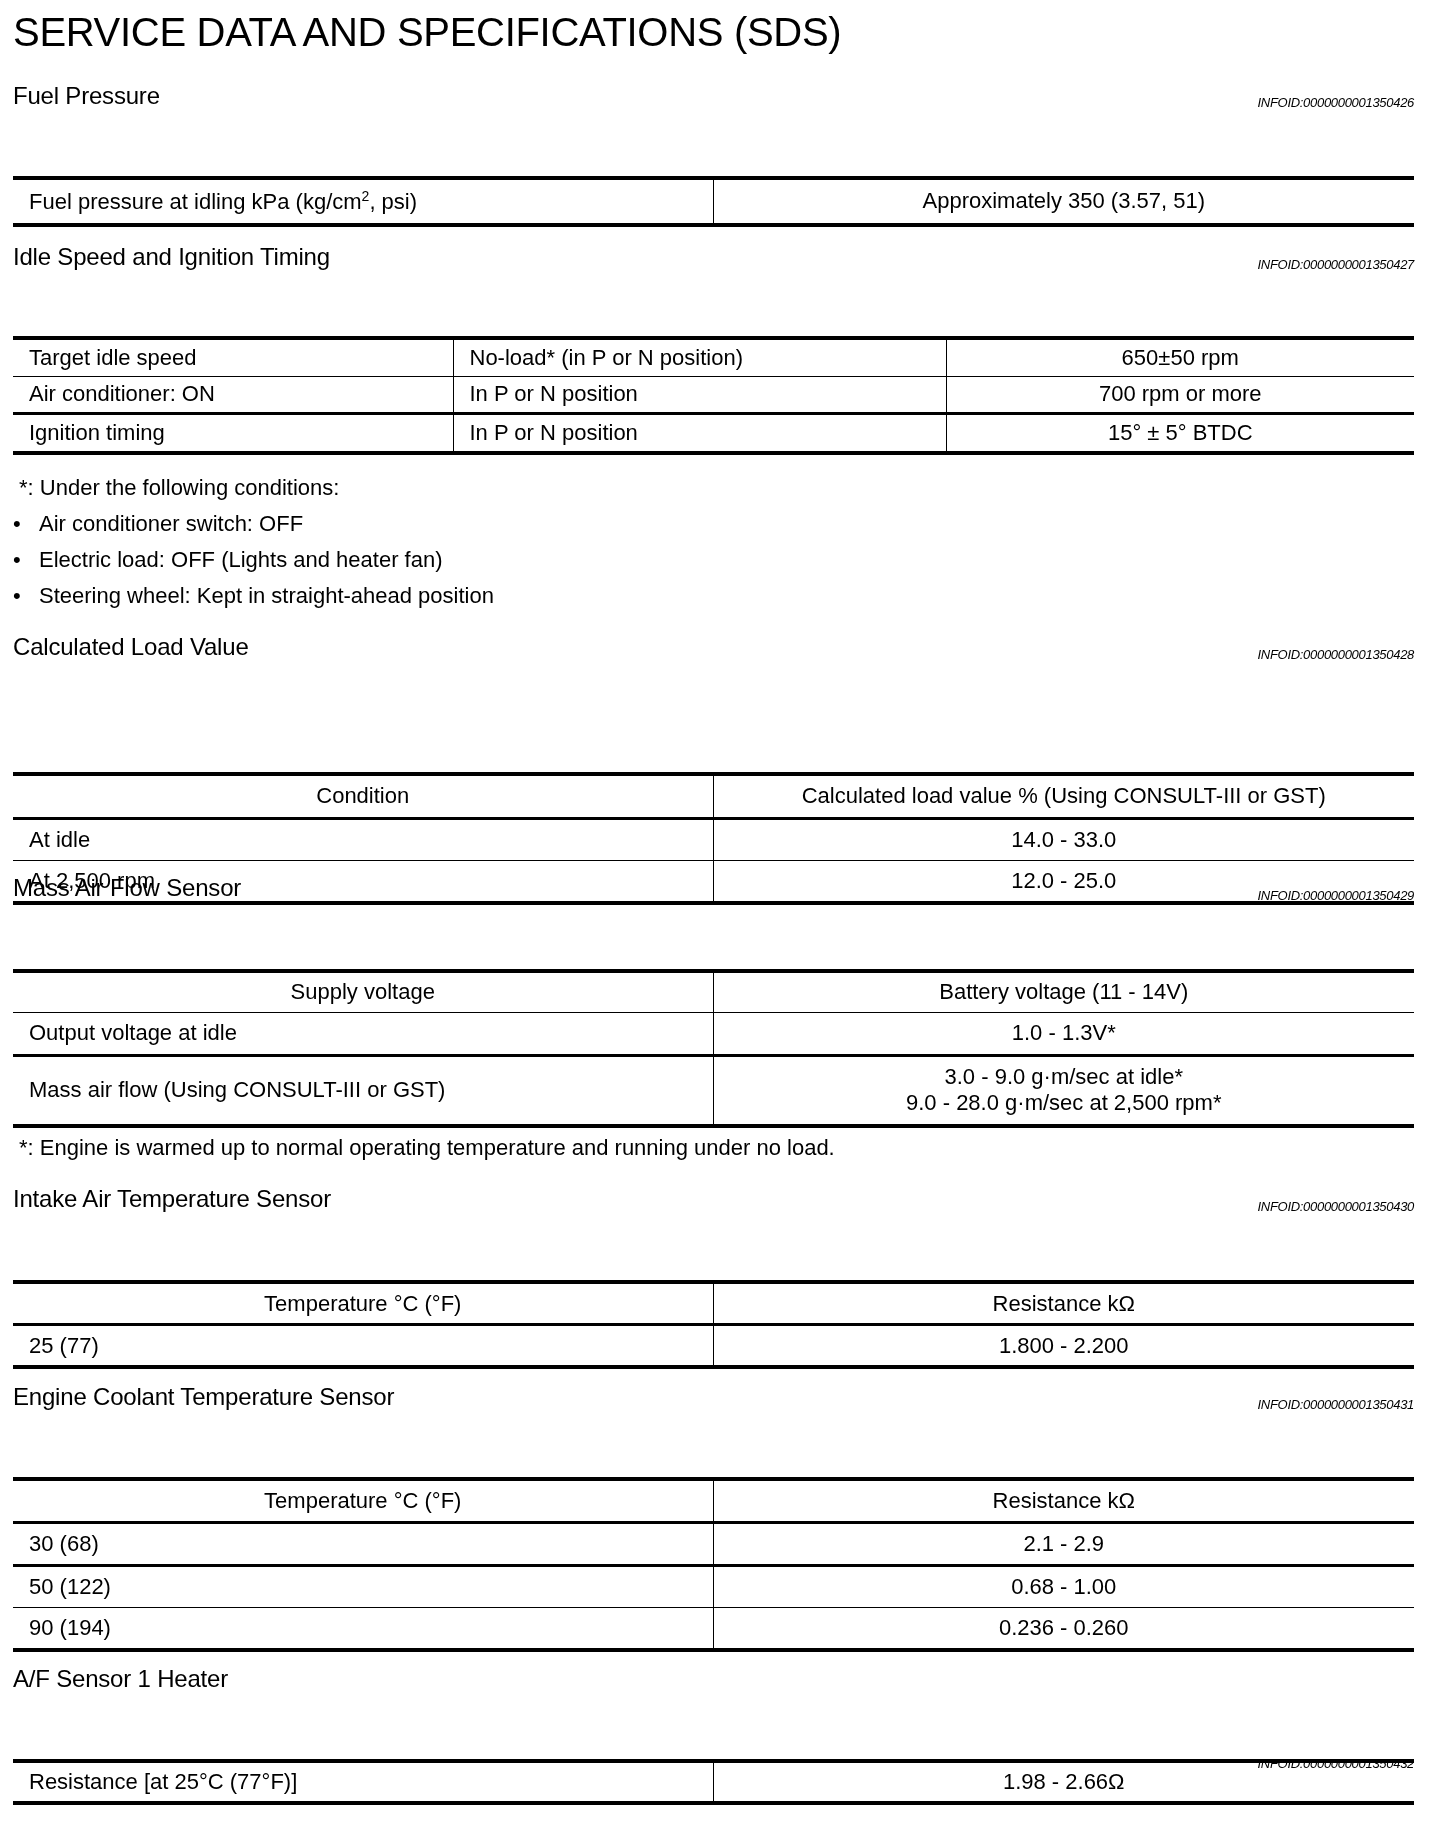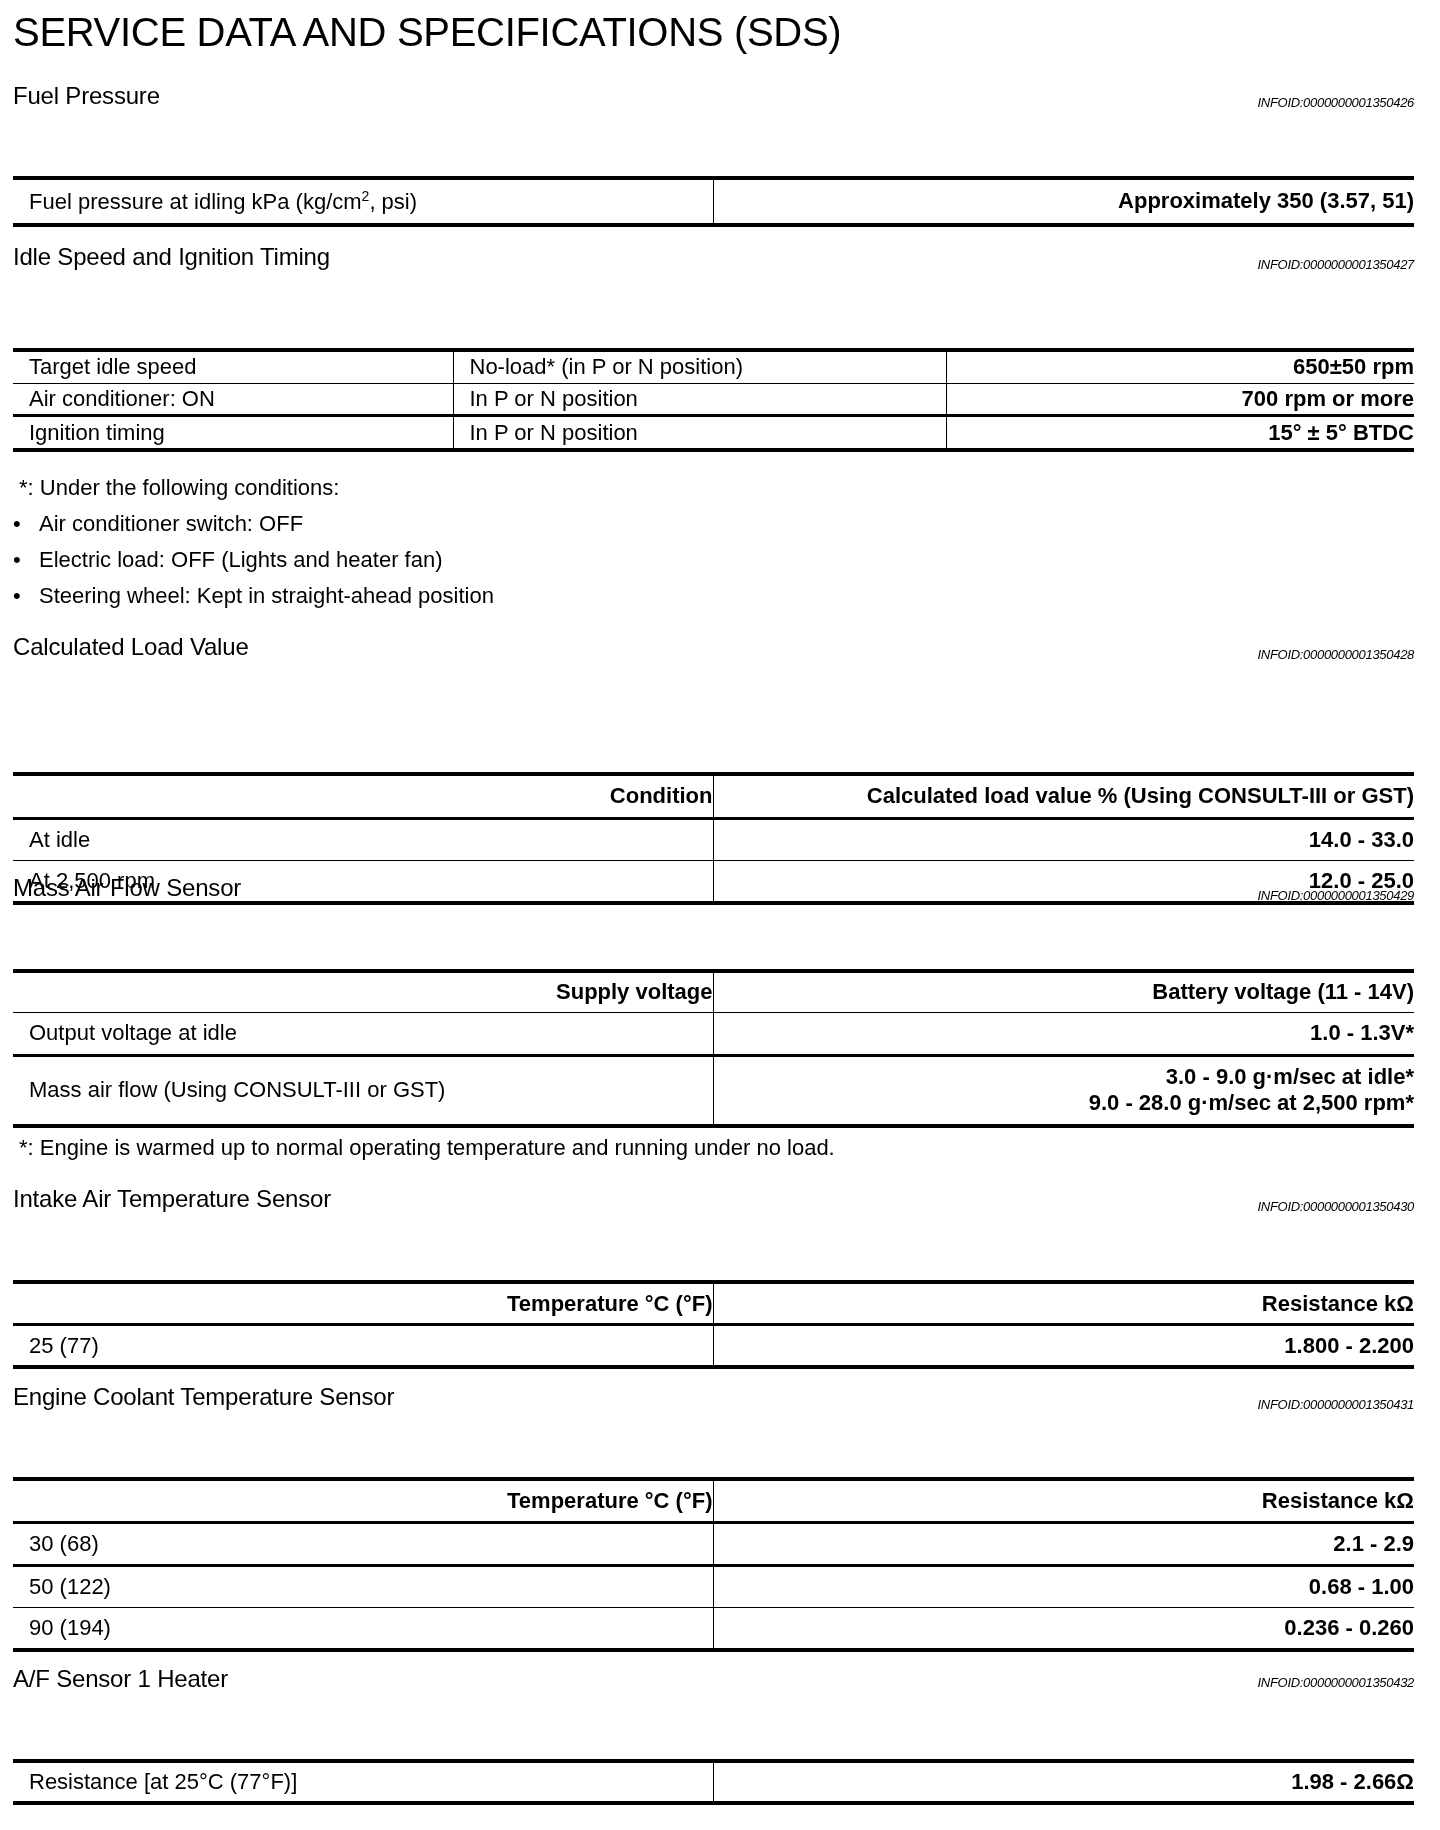--- a/index.html
+++ b/index.html
@@ -8,21 +8,21 @@
   .abs { position:absolute; }
   .h1 { left:13px; top:8px; font-size:40px; line-height:48px; white-space:nowrap; letter-spacing:-0.3px; }
   .h2 { left:13px; font-size:24px; line-height:40px; white-space:nowrap; letter-spacing:-0.2px; }
   .infoid { right:26px; font-size:13px; font-style:italic; line-height:14px; white-space:nowrap; letter-spacing:-0.3px; }
   table.spec { position:absolute; left:13px; width:1401px; border-collapse:collapse;
                border-top:4px solid #000; border-bottom:4px solid #000; table-layout:fixed; }
   table.spec td { font-size:22px; line-height:26px; padding:0 0 0 16px; border-bottom:1.5px solid #000;
                   vertical-align:middle; white-space:nowrap; }
   table.spec tr:last-child td { border-bottom:none; }
   table.spec td + td { border-left:1.5px solid #000; }
-  table.spec td.c { text-align:right; padding:0;font-weight:bold; }
+  table.spec td.c { text-align:center; padding:0; }
   table.spec tr.thick td { border-bottom:3px solid #000; }
   .note { left:19px; font-size:22px; line-height:26px; white-space:nowrap; }
   .bullet { left:13px; font-size:22px; line-height:26px; white-space:nowrap; }
   .bullet .dot { display:inline-block; width:26px; }
   sup { font-size:14px; line-height:0; }
 </style>
 </head>
 <body>
 
 <div class="abs h1">SERVICE DATA AND SPECIFICATIONS (SDS)</div>
@@ -37,21 +37,21 @@
   <tbody>
       <tr>
     <td><span>Fuel pressure at idling kPa (kg/cm</span><sup>2</sup><span>, psi)</span></td>
     <td class="c" style="vertical-align:top; padding-top:8px;">Approximately 350 (3.57, 51)</td>
   </tr>
 </tbody>
   </table>
 
 <div class="abs h2" style="top:237px;">Idle Speed and Ignition Timing</div>
 <div class="abs infoid" style="top:258px;">INFOID:0000000001350427</div>
-<table class="spec" style="top:336px; height:104px;margin-top:12px;">
+<table class="spec" style="top:336px; height:119px;">
   <colgroup>
       <col style="width:440px">
       <col style="width:493px">
       <col>
     </colgroup>
   <tbody>
       <tr>
     <td>Target idle speed</td>
     <td>No-load* (in P or N position)</td>
     <td class="c">650±50 rpm</td>
@@ -163,21 +163,21 @@
     <td class="c">0.68 - 1.00</td>
   </tr>
   <tr>
     <td>90 (194)</td>
     <td class="c">0.236 - 0.260</td>
   </tr>
 </tbody>
   </table>
 
 <div class="abs h2" style="top:1659px;">A/F Sensor 1 Heater</div>
-<div class="abs infoid" style="top:1676px;">INFOID:0000000001350432</div>
+<div class="abs infoid" style="top:1757px;">INFOID:0000000001350432</div>
 <table class="spec" style="top:1759px; height:46px;">
   <colgroup>
       <col style="width:700px">
       <col>
     </colgroup>
   <tbody>
       <tr>
     <td>Resistance [at 25°C (77°F)]</td>
     <td class="c">1.98 - 2.66Ω</td>
   </tr>

